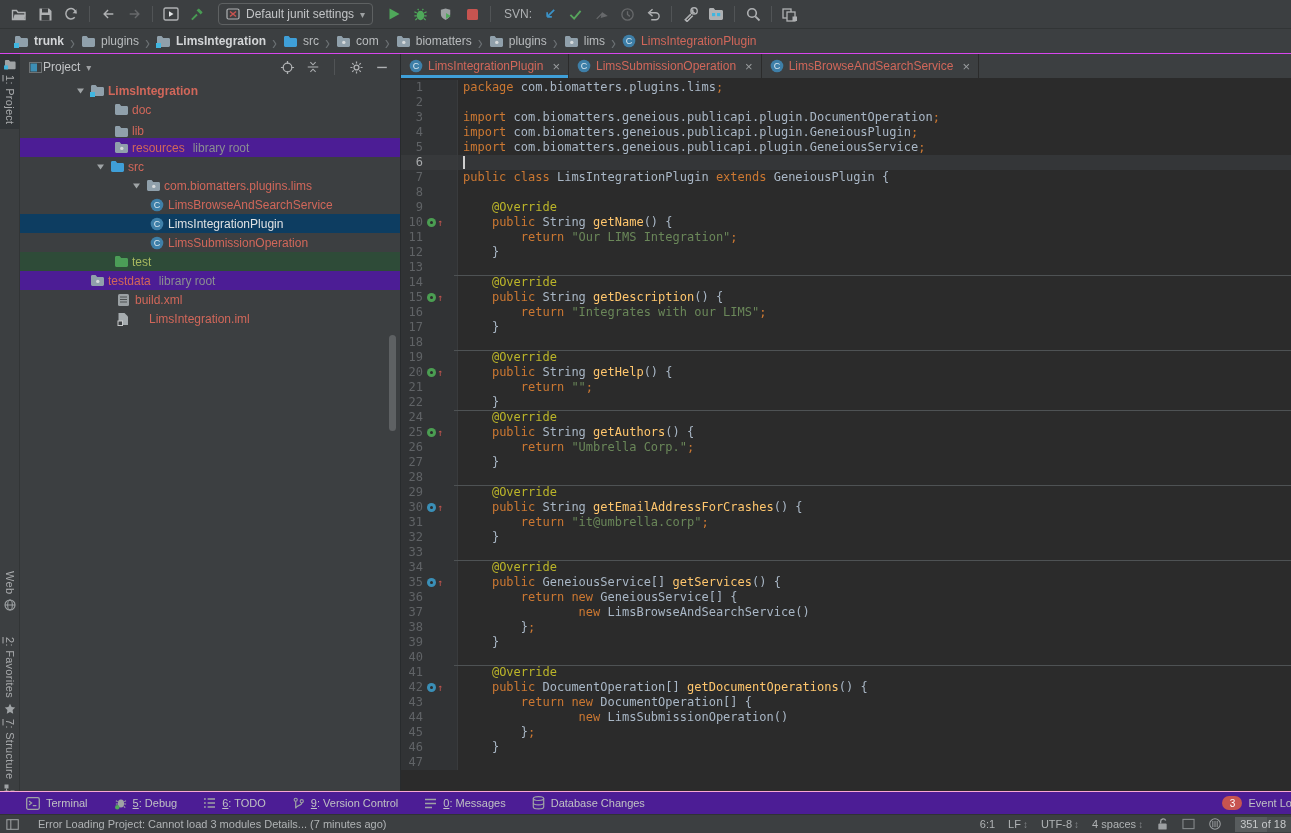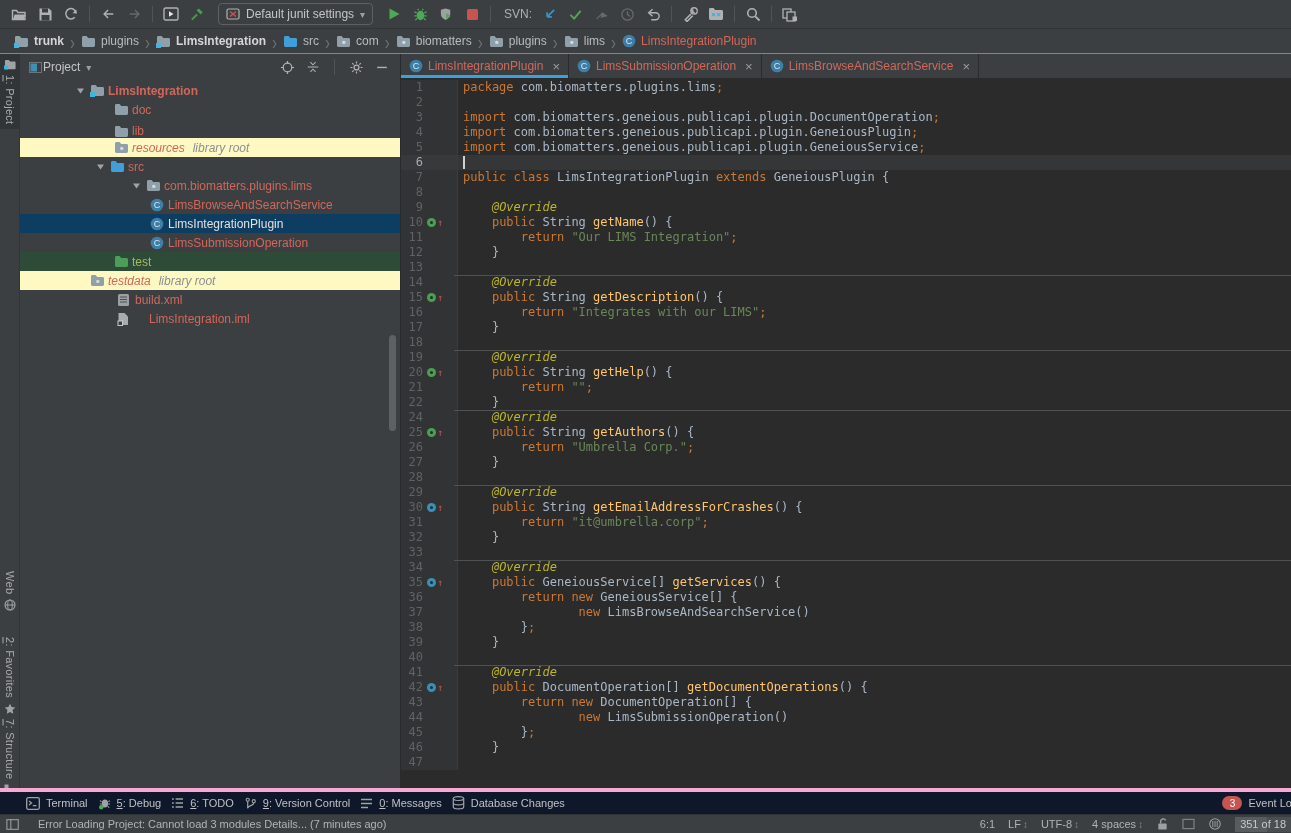--- a/index.html
+++ b/index.html
@@ -39,47 +39,47 @@
   .phb{width:20px;height:20px;display:flex;align-items:center;justify-content:center;background:none;border:none;padding:0;}
   .tree{flex:1;position:relative;padding-top:1px;overflow:hidden;}
   .trow{height:19px;display:flex;align-items:center;white-space:nowrap;}
   .trow .tarrow{width:14px;display:flex;align-items:center;flex:none;}
   .trow .ticon{width:18px;display:flex;align-items:center;flex:none;}
   .tlabel{color:#d1675a;}
   .tlabel.b{font-weight:bold;}
   .tsuffix{color:#8a8e91;margin-left:8px;}
   .r-selected{background:#0d3d61;}
   .r-green{background:#2e4b38;}
-  .r-olive{background:#fef9c3;font-style:italic;}
+  .r-olive{background:#4c1d95;}
   .tree-scrollthumb{position:absolute;right:4px;top:255px;width:7px;height:96px;border-radius:4px;background:#5e6163;}
 
   
   .editor{flex:1;display:flex;flex-direction:column;min-width:0;background:#2b2b2b;}
   .tabbar{height:24px;background:#3c3f41;display:flex;flex:none;}
   .tab{display:flex;align-items:center;gap:5px;padding:0 8px;border-right:1px solid #2b2b2b;position:relative;color:#d1675a;}
   .tab.active::after{content:'';position:absolute;left:0;right:0;bottom:0;height:3px;background:#3f9fd8;}
   .tab .tclose{color:#9a9ea0;font-size:13px;margin-left:4px;line-height:1;}
   .codewrap{flex:1;overflow:hidden;font-family:"DejaVu Sans Mono",monospace;font-size:12px;line-height:15px;padding-top:2px;}
   .cl{display:flex;height:15px;position:relative;}
   .cl.sep::after{content:'';position:absolute;left:53px;right:0;top:0;height:1px;background:#4e5254;}
   .ln{width:22px;text-align:right;color:#606366;flex:none;background:#313335;}
   .gi{width:30px;flex:none;background:#313335;border-right:1px solid #393b3d;display:flex;align-items:center;padding-left:4px;}
   .cl.cur{background:#343638;}
   .cl.cur .ln{color:#a7a9ab;background:#37393b;}
   .cl.cur .gi{background:#37393b;}
   .codeln{white-space:pre;flex:1;position:relative;padding-left:5px;}
   .caret{position:absolute;left:5px;top:1px;width:1.5px;height:13px;background:#cfcfcf;}
-  .tok-k{color:#cc7832;} .tok-p{color:#a9b7c6;} .tok-s{color:#6a8759;} .tok-a{color:#bbb529;font-style:italic;} .tok-m{color:#ffc66d;}
+  .tok-k{color:#cc7832;} .tok-p{color:#a9b7c6;} .tok-s{color:#6a8759;} .tok-a{color:#bbb529;} .tok-m{color:#ffc66d;}
   .odot{width:9px;height:9px;border-radius:50%;position:relative;flex:none;}
   .odot::after{content:'';position:absolute;left:3px;top:3px;width:3px;height:3px;border-radius:50%;background:#2b2b2b;}
   .og{background:#4b9e52;} .ob{background:#3a8fb7;}
   .oarr{color:#c4554f;font-size:10px;margin-left:1px;}
 
   
-  .bottombar{height:22px;background:#0f172a;border-top:4px solid #f9a8d4;display:flex;align-items:center;padding-left:26px;gap:10px;flex:none;position:relative;overflow:hidden;}
+  .bottombar{height:22px;background:#4c1d95;border-top:1px solid #f9a8d4;display:flex;align-items:center;padding-left:26px;gap:26px;flex:none;position:relative;overflow:hidden;}
   .bwb{display:flex;align-items:center;gap:6px;background:none;border:none;padding:0;color:#bfc1c3;font-size:11px;}
   .bwb u{text-decoration:underline;}
   .eventlog{position:absolute;right:-7px;top:0;bottom:0;display:flex;align-items:center;gap:6px;color:#bfc1c3;font-size:11px;}
   .badge{min-width:14px;height:14px;border-radius:8px;background:#c75450;color:#fff;font-size:10px;display:flex;align-items:center;justify-content:center;padding:0 3px;}
 
   
   .statusbar{height:18px;background:#3c3f41;border-top:1px solid #303335;display:flex;align-items:center;font-size:11px;color:#b0b3b5;flex:none;padding-left:6px;position:relative;}
   .sb-msg{margin-left:18px;}
   .sb-right{margin-left:auto;display:flex;align-items:center;gap:13px;}
   .sb-item{display:flex;align-items:center;gap:2px;}

